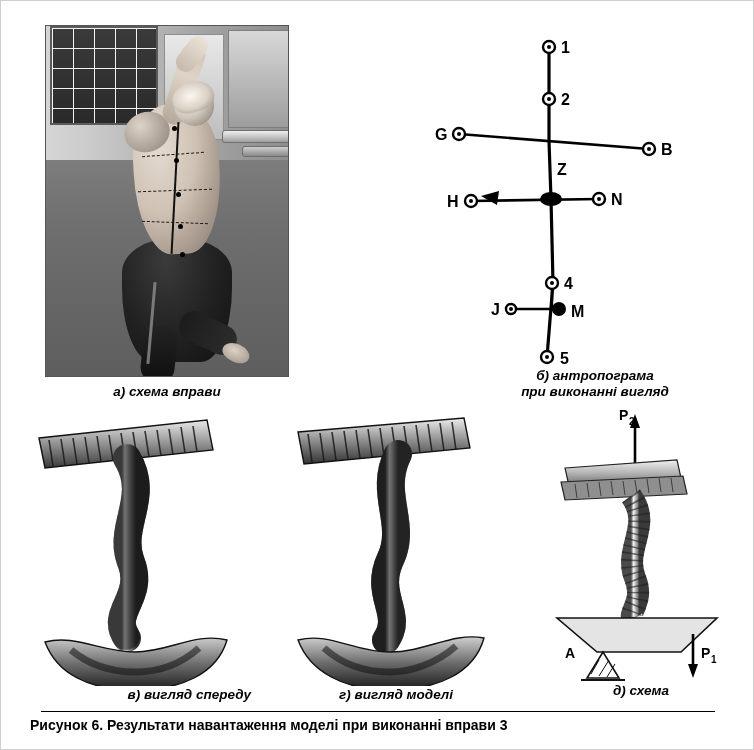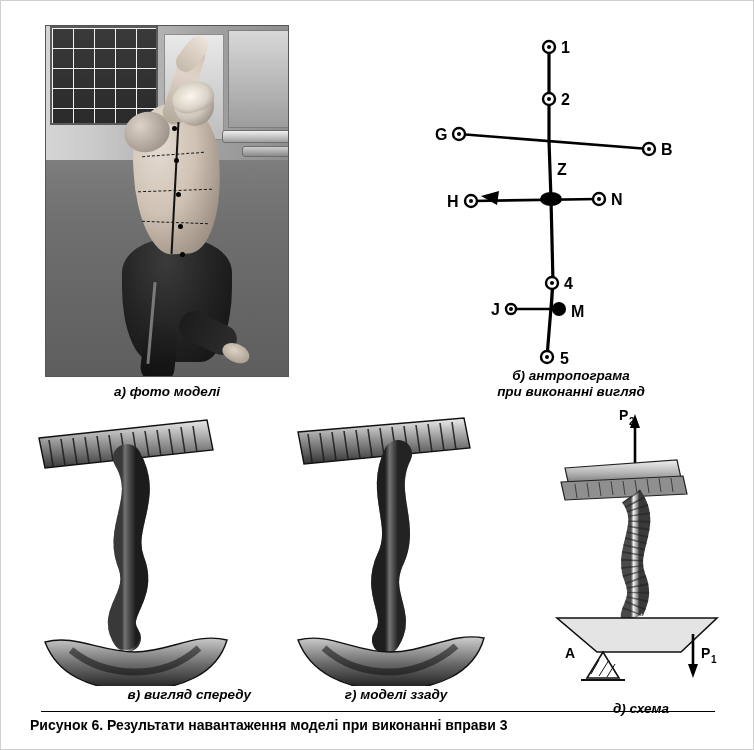--- a/index.html
+++ b/index.html
@@ -228,24 +228,24 @@
   .caption {
     position: absolute;
     text-align: center;
     font-style: italic;
     font-weight: bold;
     font-size: 13.5px;
     line-height: 16px;
     color: #000;
   }
   .cap-a { left: 44px;  top: 383px; width: 244px; }
-  .cap-b { left: 440px; top: 367px; width: 260px; }
+  .cap-b { left: 464px; top: 367px; width: 260px; }
   .cap-v { left: 30px;  top: 686px; width: 220px; text-align: right; }
   .cap-g { left: 285px; top: 686px; width: 220px; }
-  .cap-d { left: 540px; top: 700px; width: 200px; }
+  .cap-d { left: 540px; top: 682px; width: 200px; }
 
   .figure-caption {
     position: absolute;
     left: 0;
     top: 716px;
     width: 754px;
     text-align: left;
     font-weight: bold;
     font-size: 14px;
     color: #000;
@@ -291,21 +291,21 @@
     <div class="spine-line"></div>
     <div class="dash-h1"></div>
     <div class="dash-h2"></div>
     <div class="dash-h3"></div>
     <div class="dot-mark" style="left:126px;top:100px;"></div>
     <div class="dot-mark" style="left:128px;top:132px;"></div>
     <div class="dot-mark" style="left:130px;top:166px;"></div>
     <div class="dot-mark" style="left:132px;top:198px;"></div>
     <div class="dot-mark" style="left:134px;top:226px;"></div>
   </div>
-  <div class="caption cap-a">а) фото моделі</div>
+  <div class="caption cap-a">а) схема вправи</div>
 
   <div class="anthro-panel">
     <svg width="300" height="350" viewBox="0 0 300 350">
 
       <polyline points="128,26 128,120 130,178 132,262 126,336" fill="none" stroke="#000" stroke-width="3.2"></polyline>
 
       <line x1="38" y1="113" x2="228" y2="128" stroke="#000" stroke-width="2.6"></line>
 
       <line x1="50" y1="180" x2="178" y2="178" stroke="#000" stroke-width="2.6"></line>
 
@@ -442,21 +442,21 @@
       </g>
 
       <path d="M112,48 C92,88 122,118 104,154 C88,190 118,208 100,234" fill="none" stroke="url(#colGradB)" stroke-width="28" stroke-linecap="round"></path>
       <path d="M112,48 C92,88 122,118 104,154 C88,190 118,208 100,234" fill="none" stroke="#111" stroke-width="28" stroke-linecap="round" stroke-dasharray="2 5" opacity="0.55"></path>
 
       <path d="M12,234 C44,226 68,246 104,246 C140,246 166,226 198,232
                C188,268 150,284 104,284 C58,284 24,266 12,234 Z" fill="url(#baseGradB)" stroke="#111" stroke-width="1.4"></path>
       <path d="M38,242 C60,262 86,266 104,266 C124,266 150,258 170,240" fill="none" stroke="#111" stroke-width="7" opacity="0.55"></path>
     </svg>
   </div>
-  <div class="caption cap-g">г) моделі ззаду</div>
+  <div class="caption cap-g">г) вигляд моделі</div>
 
   <div class="model-panel scheme">
     <svg width="200" height="280" viewBox="0 0 200 280">
       <defs>
         <linearGradient id="plateGradS" x1="0" y1="0" x2="0" y2="1">
           <stop offset="0%" stop-color="#f0f0f0"></stop>
           <stop offset="50%" stop-color="#b4b4b4"></stop>
           <stop offset="100%" stop-color="#6a6a6a"></stop>
         </linearGradient>
         <linearGradient id="colGradS" x1="0" y1="0" x2="1" y2="0">

